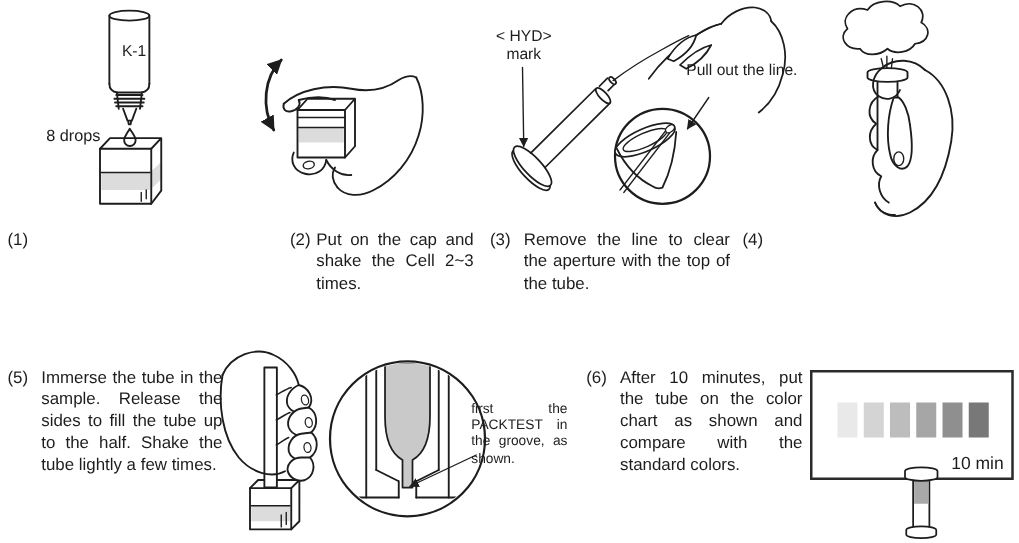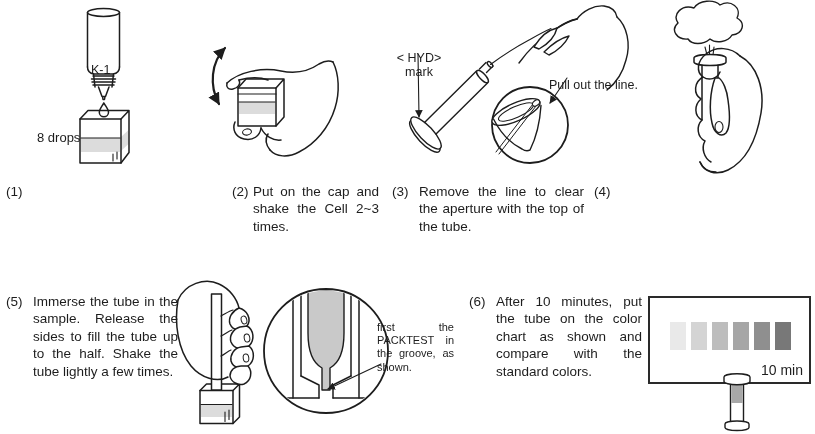--- a/index.html
+++ b/index.html
@@ -2,21 +2,21 @@
 <html><head>
 <meta charset="utf-8">
 <style>
   html,body{margin:0;padding:0;}
   body{width:815px;height:434px;position:relative;background:#fff;overflow:hidden;
        font-family:"Liberation Sans",sans-serif;color:#1d1d1d;}
   svg{position:absolute;overflow:visible;}
   .step{position:absolute;display:flex;font-size:13.5px;line-height:17.4px;}
   .step .num{flex:none;}
   .step .body{flex:1;text-align:justify;}
-  .lbl{position:absolute;font-size:12.5px;line-height:14px;white-space:nowrap;margin-top:29px;}
+  .lbl{position:absolute;font-size:12.5px;line-height:14px;white-space:nowrap;}
   .chartbox{position:absolute;left:648px;top:296px;width:163px;height:88px;
             border:2px solid #2a2a2a;box-sizing:border-box;background:#fff;}
   .swatches{position:absolute;left:20px;top:24px;display:flex;gap:5px;}
   .swatch{width:16px;height:28px;}
   .time{position:absolute;right:6px;bottom:4px;font-size:14px;}
   .note{position:absolute;left:377px;top:321px;width:77px;font-size:11px;
         line-height:13.2px;text-align:justify;}
 </style>
 </head>
 <body>
@@ -34,21 +34,21 @@
     <g>
       <polygon points="56,135 95,135 95,149 56,149" fill="#dcdcdc" stroke="none"></polygon>
       <polygon points="96,134 103.5,127 103.5,141 96,148" fill="#dcdcdc" stroke="none"></polygon>
       <path d="M55,116 H96 V160 H55 Z"></path>
       <path d="M55,116 L63,107.5 H104 L96,116 M104,107.5 V149.5 L96,160"></path>
       <path d="M56,135 H95" stroke-width="1.2"></path>
       <path d="M88,151 V158 M92,149 V156" stroke-width="1.1"></path>
     </g>
   </g>
 </svg>
-<div class="lbl" style="left:91px;top:34px;width:26px;text-align:left;">K-1</div>
+<div class="lbl" style="left:91px;top:34px;width:26px;text-align:right;">K-1</div>
 <div class="lbl" style="left:37px;top:102px;font-size:13px;">8 drops</div>
 
 <svg style="left:198px;top:25px" width="142" height="132" viewBox="0 0 142 132">
   <defs>
     <marker id="ah2" viewBox="0 0 10 10" refX="9" refY="5" markerWidth="5.5" markerHeight="5.5" orient="auto-start-reverse">
       <path d="M0,0 L10,5 L0,10 Z" fill="#1d1d1d"></path>
     </marker>
   </defs>
   <g stroke="#1d1d1d" stroke-width="1.5" fill="none" stroke-linecap="round" stroke-linejoin="round">
     <path d="M27,23 C13,37 11,61 21,79" stroke-width="2.2" marker-start="url(#ah2)" marker-end="url(#ah2)"></path>

